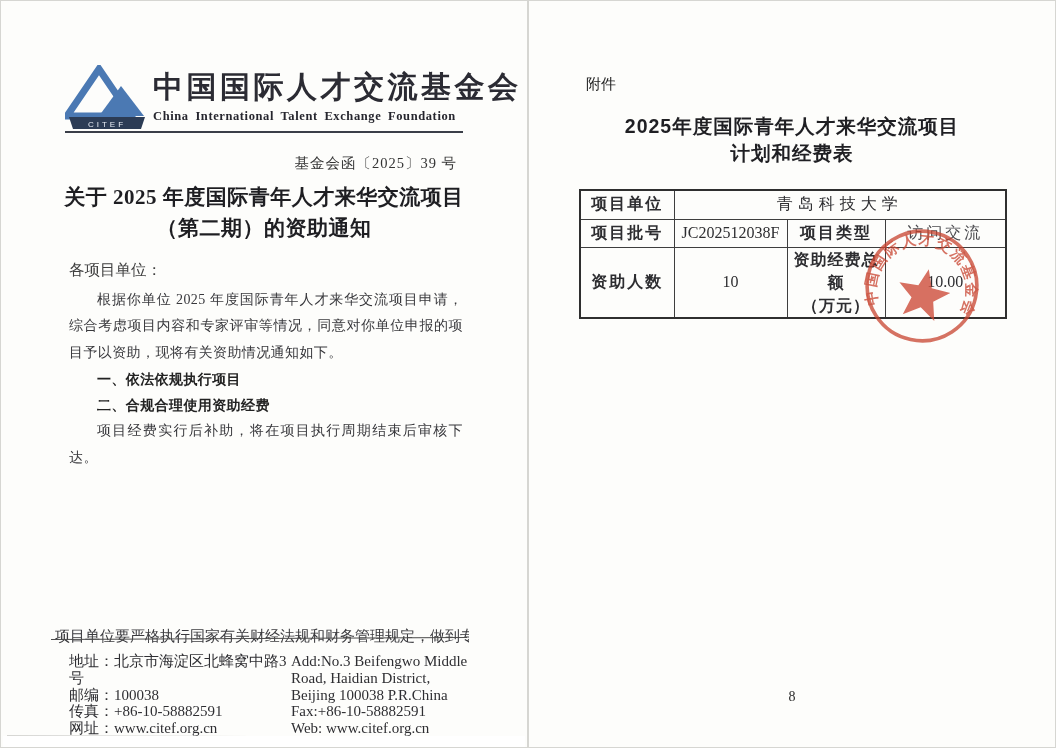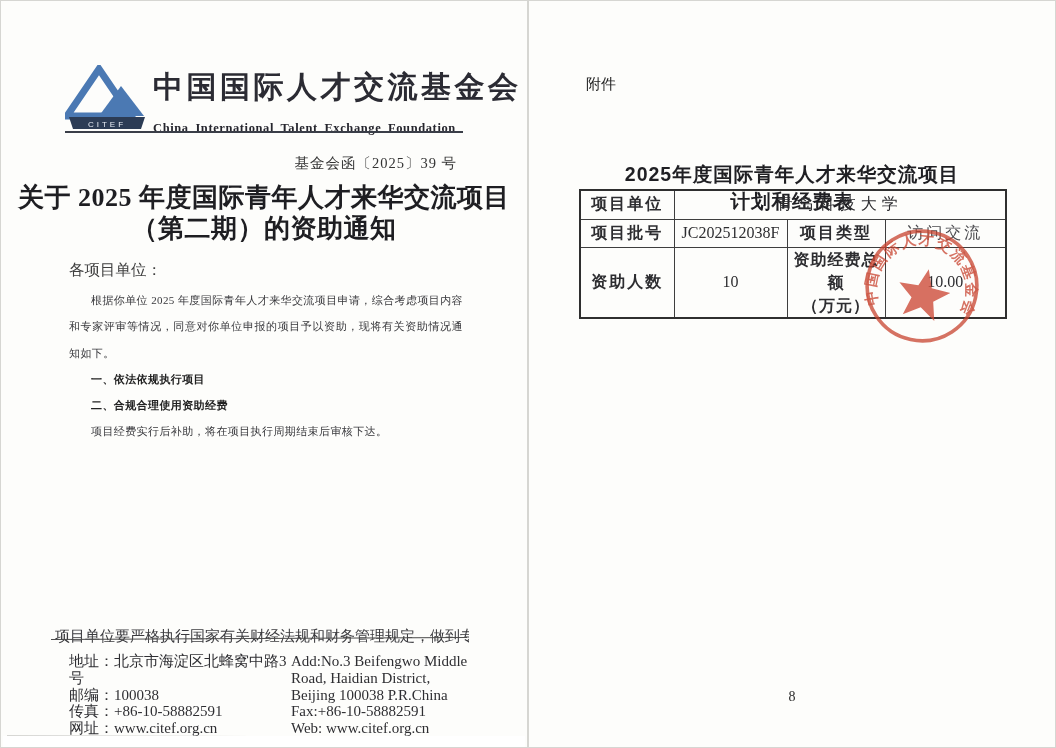--- a/index.html
+++ b/index.html
@@ -8,48 +8,48 @@
   .spread { display:flex; width:1056px; height:748px; }
   .page { position:relative; width:528px; height:748px; background:#fdfdfb;
           border:1px solid #d6d6d2; overflow:hidden; }
 
   
   .brand-row { position:absolute; top:64px; left:64px; display:flex; align-items:flex-start; }
   .logo { width:84px; height:66px; flex:0 0 auto; }
   .org-block { margin-left:4px; padding-top:2px; }
   .org-cn { font-size:30px; font-weight:bold; color:#2b2b33; letter-spacing:3.5px; white-space:nowrap; }
   .org-en { font-size:12.5px; font-weight:bold; color:#26262e; letter-spacing:0.6px; word-spacing:3px;
-            white-space:nowrap; margin-top:13px; }
+            white-space:nowrap; margin-top:1px; }
   .header-rule { position:absolute; top:130px; left:64px; width:398px; border-top:2.5px solid #3a3e48; }
   .doc-number { position:absolute; top:153px; right:70px; font-size:14.5px; color:#333; letter-spacing:1px;text-align:right; }
   .notice-title { position:absolute; top:181px; left:0; width:100%; text-align:center;
-                  font-size:26px; font-weight:bold; color:#1e1e22; line-height:31px; letter-spacing:0.5px; }
+                  font-size:21px; font-weight:bold; color:#1e1e22; line-height:31px; letter-spacing:0.5px; }
   .salutation { position:absolute; top:259px; left:68px; font-size:15.5px; color:#404040; }
-  .body-text { position:absolute; top:286px; left:68px; width:394px; font-size:11px;
+  .body-text { position:absolute; top:286px; left:68px; width:394px; font-size:14px;
                line-height:26.3px; color:#38383c; text-align:justify; letter-spacing:0.4px; }
   .body-text p { text-indent:2em; margin:0; }
   .body-text p.sec-heading { font-family:"Liberation Sans", sans-serif; font-weight:bold; color:#222; }
   .cutoff-row { position:absolute; top:626px; left:54px; width:414px; font-size:15px;
                 color:#3a3a3e; white-space:nowrap; overflow:hidden; }
   .strike-line { position:absolute; top:637px; left:50px; width:416px;
                  border-top:1.6px solid #4a4a4a; transform:rotate(-0.3deg); }
   .contact-footer { position:absolute; top:652px; left:68px; width:400px; display:flex;
                     font-size:15px; color:#2e2e32; line-height:16.8px; }
   .contact-col.cn { width:222px; }
   .contact-col.en { width:178px; }
   .sheet-edge { position:absolute; top:735px; left:6px; width:515px;
                 border-top:1.5px solid #c9c9c6; transform:rotate(0.15deg); }
   .below-edge { position:absolute; bottom:0; left:2px; right:2px; height:11px; background:#ffffff; }
 
   
   .attach-label { position:absolute; top:74px; left:57px; font-size:15px; color:#222;
                   font-family:"Liberation Sans", sans-serif; }
   .attach-title { position:absolute; top:112px; left:0; width:100%; text-align:center;
                   font-family:"Liberation Sans", sans-serif; font-weight:bold;
-                  font-size:19.5px; color:#1f1f23; line-height:27px; letter-spacing:1px;margin-top:48px; }
+                  font-size:19.5px; color:#1f1f23; line-height:27px; letter-spacing:1px; }
   .fund-table { position:absolute; top:188px; left:50px; border-collapse:collapse;
                 table-layout:fixed; width:426px; font-size:16px; color:#2d2d30; }
   .fund-table td { border:1px solid #3e3e3e; text-align:center; vertical-align:middle; padding:0; }
   .fund-table { border:2px solid #2f2f2f; }
   .fund-table .lbl { font-weight:bold; letter-spacing:2px; }
   .fund-table .wide { letter-spacing:5px; }
   .fund-table .sp3 { letter-spacing:3px; color:#4a4a4e; }
   .fund-table .pre { white-space:pre-line; line-height:1.45; letter-spacing:1px;text-align:center; }
   .stamp { position:absolute; top:226px; left:334px; width:118px; height:118px;
            transform:rotate(12deg); opacity:0.88; }

